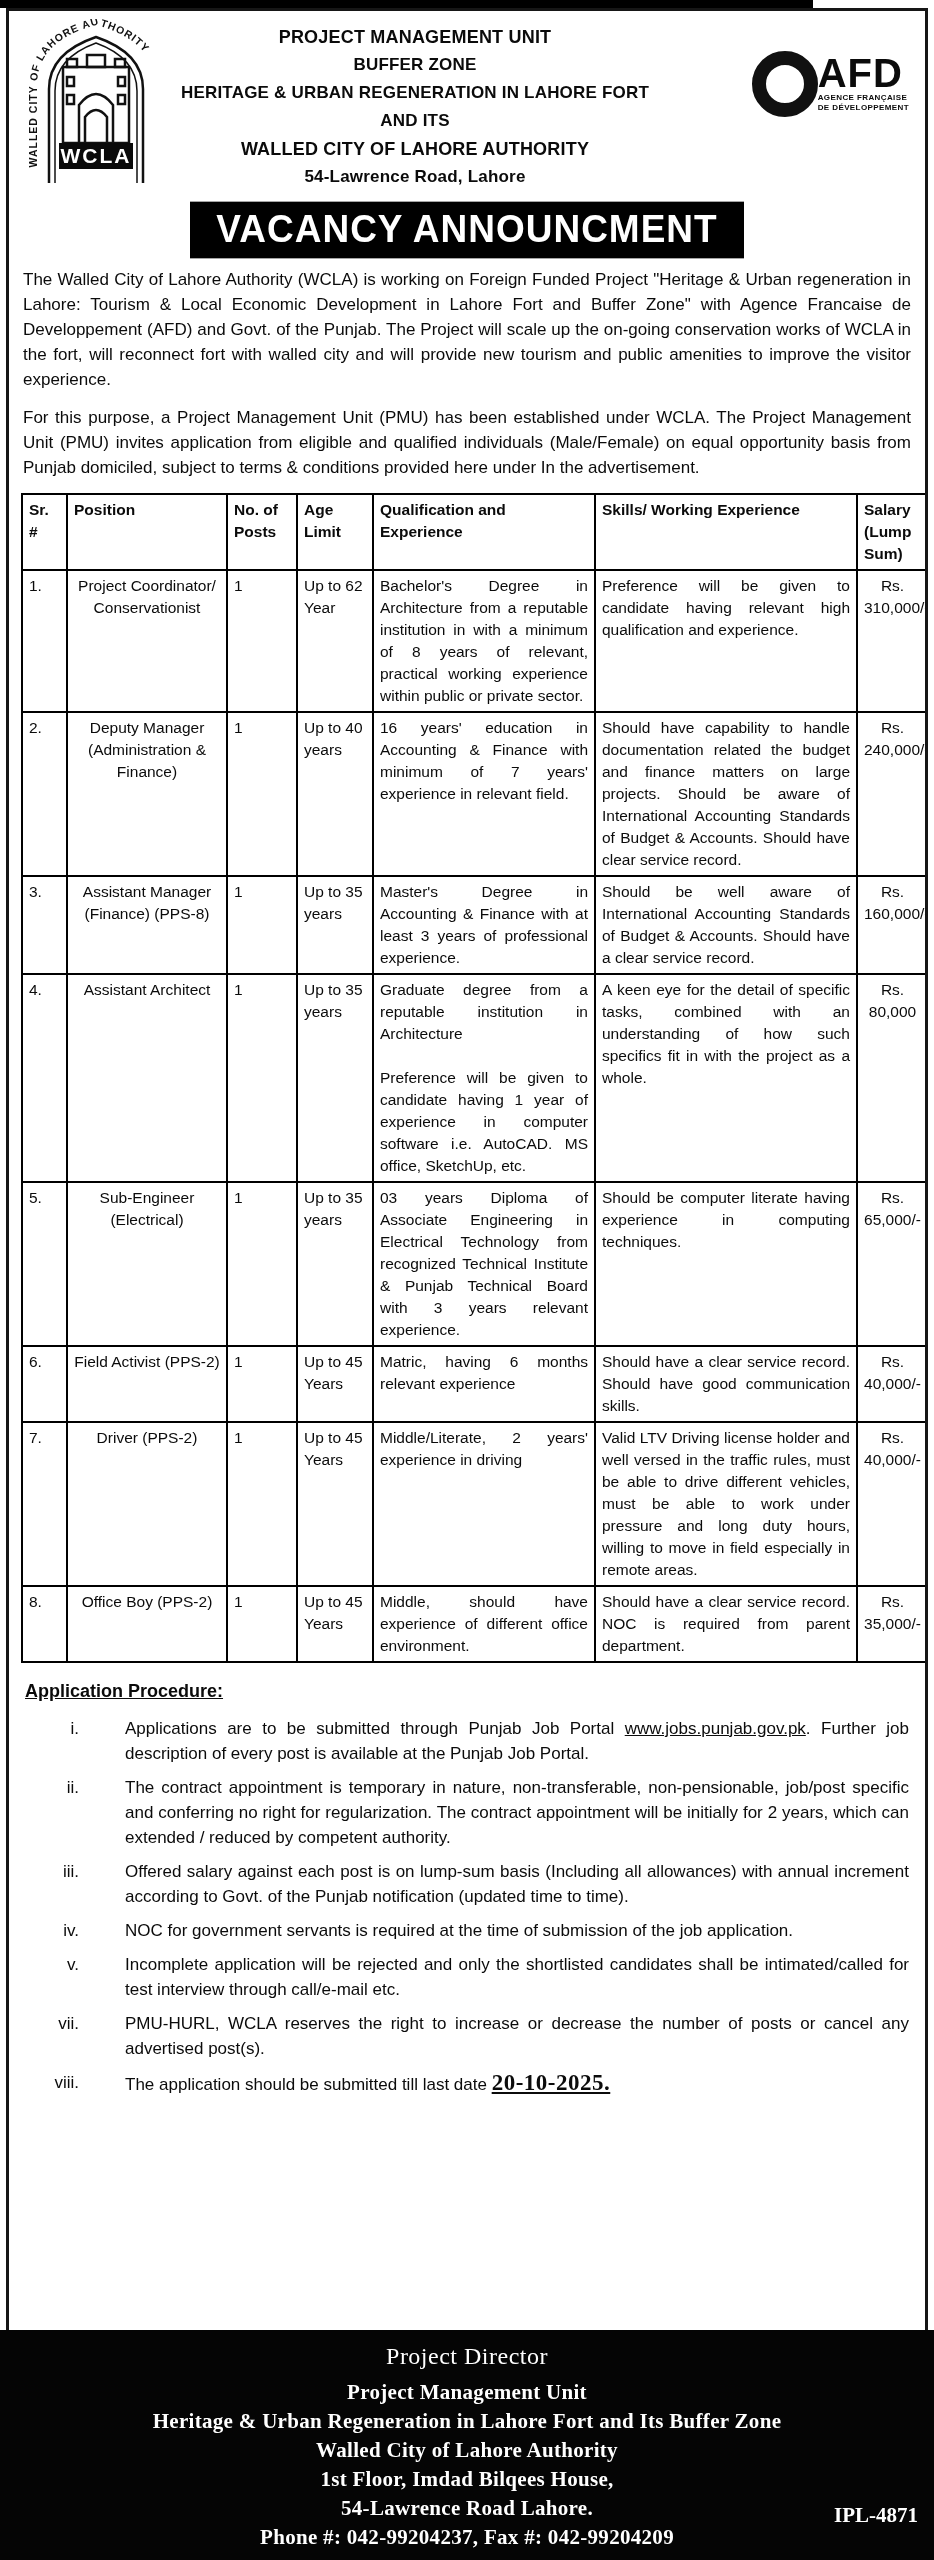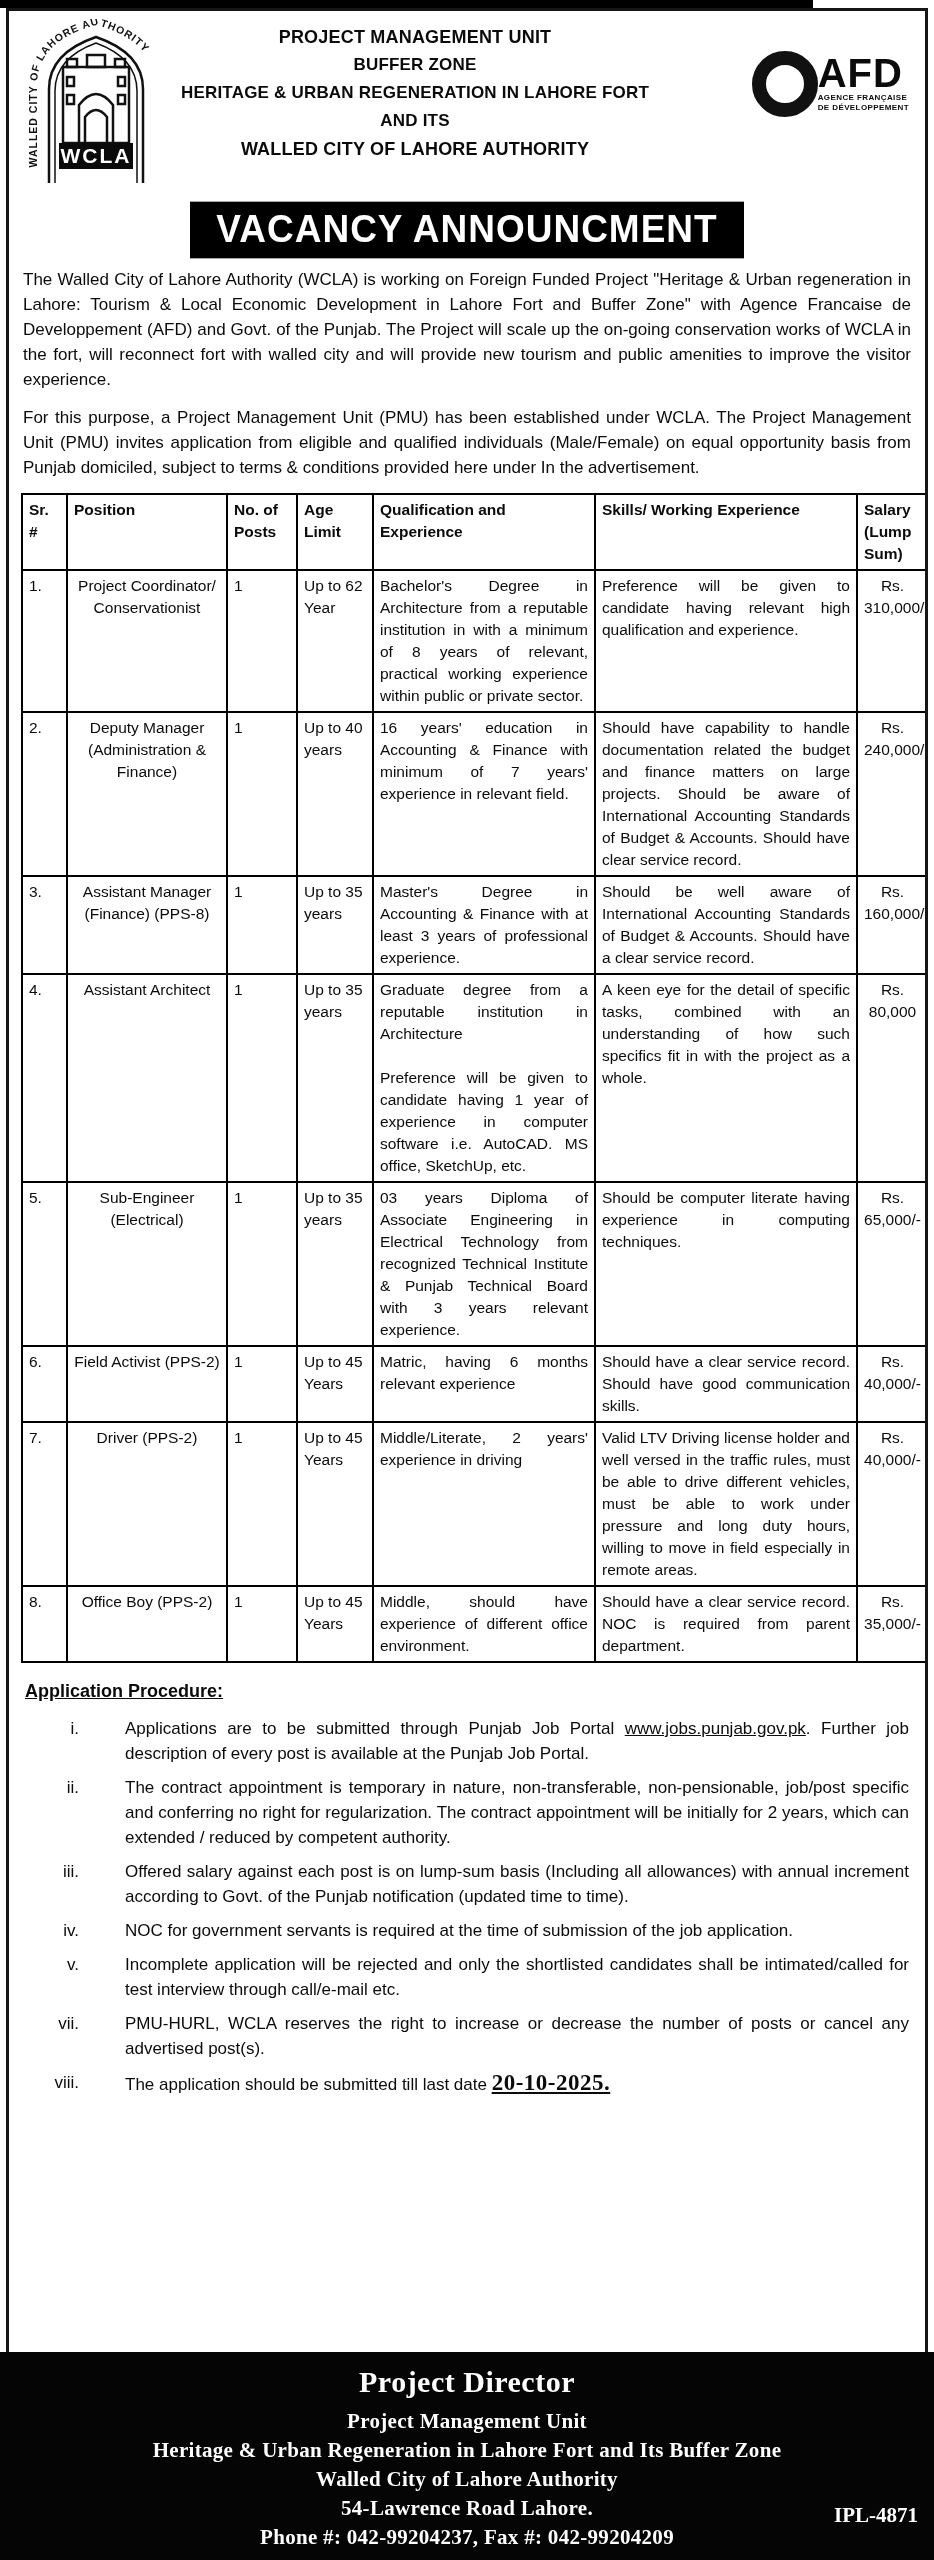--- a/index.html
+++ b/index.html
@@ -44,21 +44,21 @@
   
   .proc-heading { font-size:18px; font-weight:bold; text-decoration:underline; margin:18px 0 14px 4px; }
   .proc-item { display:flex; margin-bottom:9px; }
   .proc-num { flex:none; width:58px; text-align:right; font-size:17px; line-height:25px; margin-right:46px; }
   .proc-text { flex:1; font-size:17px; line-height:25px; text-align:justify; padding-right:4px; }
   .proc-link { text-decoration:underline; }
   .proc-date { font-family:"Liberation Serif", serif; font-size:23px; font-weight:bold; text-decoration:underline; letter-spacing:.5px; }
 
   
   .footer { flex:none; background:#050505; color:#fff; text-align:center; padding:13px 0 8px 0; position:relative; font-family:"Liberation Serif", serif; }
-  .footer-title { font-size:30px; font-weight:bold; letter-spacing:.5px; margin-bottom:8px; }
+  .footer-title { font-size:24px; font-weight:normal; letter-spacing:.5px; margin-bottom:8px; }
   .footer-line { font-size:21px; font-weight:bold; line-height:29px; letter-spacing:.3px; }
   .footer-ref { position:absolute; right:16px; bottom:32px; font-size:21px; font-weight:bold; }
 </style>
 </head>
 <body>
 
 <div class="page" style="background: rgb(255, 255, 255);">
   <div class="top-strip"></div>
 
   <div class="ad-frame" style="border-color: rgb(22, 22, 22);">
@@ -89,20 +89,21 @@
           <rect x="38" y="124" width="74" height="26" fill="#0a0a0a"></rect>
           <text x="75" y="144" text-anchor="middle" font-size="21" font-weight="bold" fill="#fff" letter-spacing="2">WCLA</text>
         </svg>
       </div>
 
       <div class="header-titles">
         <div class="big">PROJECT MANAGEMENT UNIT</div>
         <div>BUFFER ZONE</div>
         <div>HERITAGE &amp; URBAN REGENERATION IN LAHORE FORT AND ITS</div>
         <div class="big">WALLED CITY OF LAHORE AUTHORITY</div>
+        <div>54-Lawrence Road, Lahore</div>
       </div>
 
       <div class="afd-logo">
         <div class="afd-ring"></div>
         <div>
           <div class="afd-name">AFD</div>
           <div class="afd-sub">
             <div>AGENCE FRANÇAISE</div>
             <div>DE DÉVELOPPEMENT</div>
           </div>
@@ -249,18 +250,19 @@
       </div>
 
   </div>
 
   <div class="footer" style="background: rgb(5, 5, 5);">
     <div class="footer-title">Project Director</div>
     <div id="footer-lines">
         <div class="footer-line">Project Management Unit</div>
         <div class="footer-line">Heritage &amp; Urban Regeneration in Lahore Fort and Its Buffer Zone</div>
         <div class="footer-line">Walled City of Lahore Authority</div>
+        <div class="footer-line">1st Floor, Imdad Bilqees House,</div>
         <div class="footer-line">54-Lawrence Road Lahore.</div>
         <div class="footer-line">Phone #: 042-99204237, Fax #: 042-99204209</div>
       </div>
     <div class="footer-ref">IPL-4871</div>
   </div>
 </div>
 
 </body></html>

